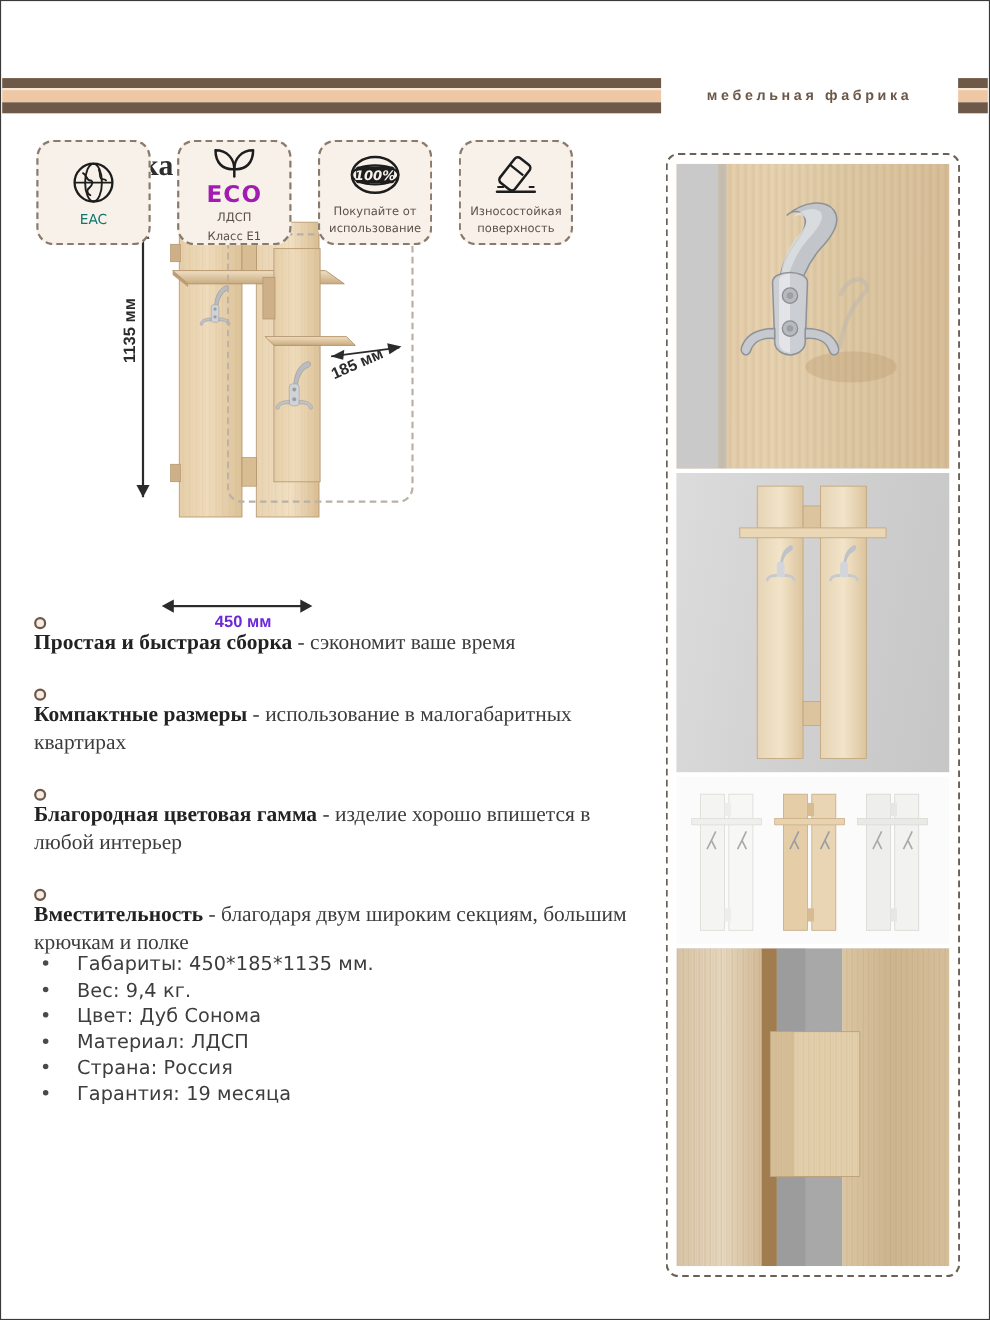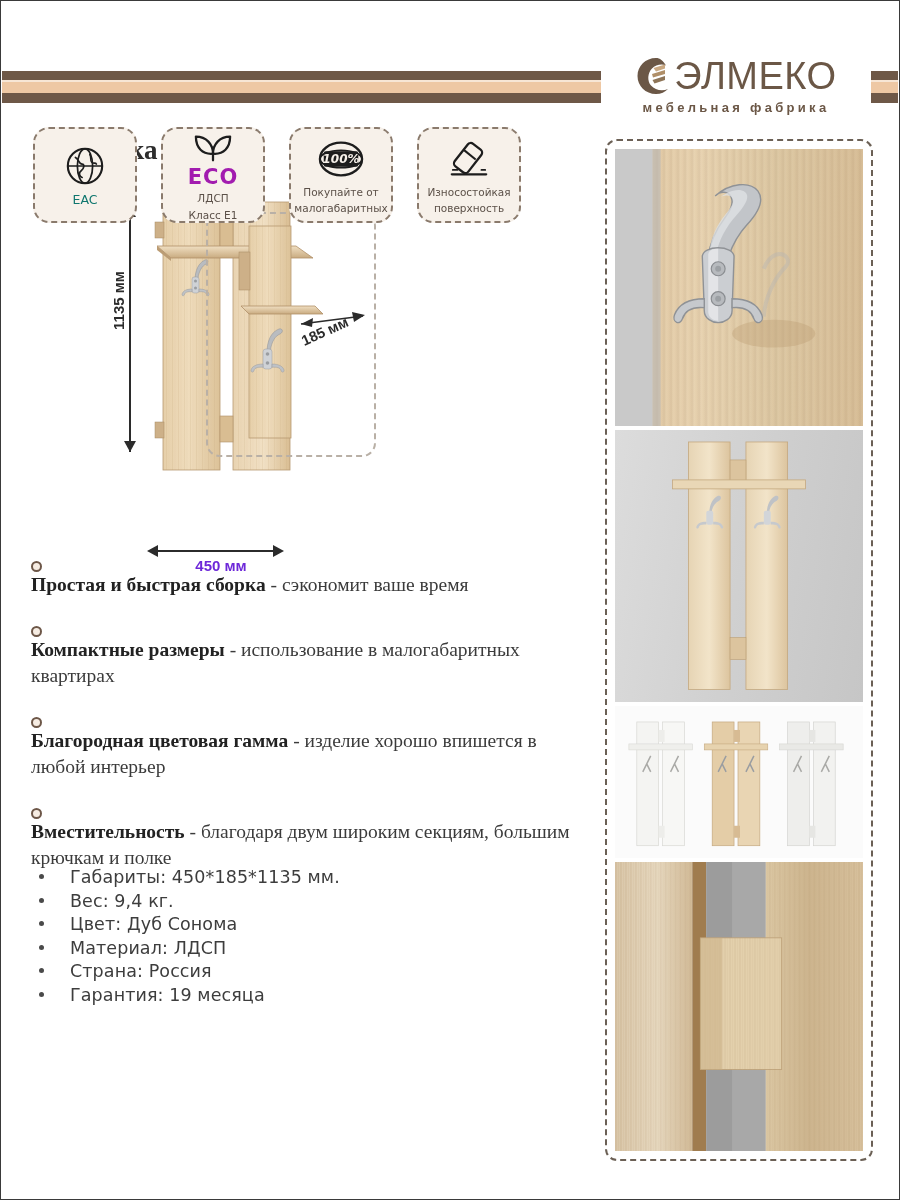--- a/index.html
+++ b/index.html
@@ -179,33 +179,20 @@
 <div class="page">
 
   <div class="header">
     <div class="stripe-band stripe-dark-top"></div>
     <div class="stripe-band stripe-light"></div>
     <div class="stripe-band stripe-hairline"></div>
     <div class="stripe-band stripe-dark-bot"></div>
 
     <div class="logo-mask"></div>
     <div class="logo">
-      <div class="logo-row">
-        <span class="logo-mark">
-          <svg viewBox="0 0 42 42" width="42" height="42">
-            <path d="M21 3 C10.5 3 2.5 11 2.5 21 C2.5 31 10.5 39 21 39 C26 39 30 37 33 34
-                     C27 36.5 20 35 16 30.5 C12 26 12.5 18 17 13.5 C20.5 10 26.5 8.5 31 10.5
-                     C28 5.5 25 3 21 3 Z" fill="#6b5746"></path>
-            <path d="M18.5 13 L30 9.5 L30 13.5 L21 16.5 Z" fill="#c9a882"></path>
-            <path d="M17 19 L30 15 L30 19 L18 22.5 Z" fill="#b08f68"></path>
-            <path d="M17.5 25 L30 21 L30 25 L19.5 28.5 Z" fill="#8e7558"></path>
-          </svg>
-        </span>
-        <span class="logo-word">ЭЛМЕКО</span>
-      </div>
       <span class="logo-sub">мебельная фабрика</span>
     </div>
   </div>
 
   <div class="left-col">
 
     <h1 class="title">Вешалка 49.83</h1>
 
     <div class="drawings">
 
@@ -385,21 +372,21 @@
       <div class="badge">
         <span class="badge-ico">
           <svg viewBox="0 0 52 48" width="50" height="46">
             <ellipse cx="26" cy="24" rx="22" ry="17" fill="none" stroke="#1d1d1d" stroke-width="2.4"></ellipse>
             <ellipse cx="26" cy="24" rx="22" ry="9" fill="none" stroke="#1d1d1d" stroke-width="2"></ellipse>
             <rect x="8" y="16" width="36" height="16" rx="2" fill="#1d1d1d"></rect>
             <text x="26" y="28.5" text-anchor="middle" font-family="DejaVu Sans, sans-serif" font-size="12.5" font-weight="bold" font-style="italic" fill="#f7f1ea">100%</text>
           </svg>
         </span>
         <span class="badge-cap">Покупайте от</span>
-        <span class="badge-cap">малогабаритных</span>
+        <span class="badge-cap">использование</span>
       </div>
 
       <div class="badge">
         <span class="badge-ico">
           <svg viewBox="0 0 52 44" width="50" height="42">
             <rect x="16" y="6" width="18" height="30" rx="4" transform="rotate(38 25 21)" fill="none" stroke="#1d1d1d" stroke-width="2.4"></rect>
             <line x1="20.5" y1="12.5" x2="33" y2="22.5" stroke="#1d1d1d" stroke-width="2.2"></line>
             <line x1="8" y1="38" x2="44" y2="38" stroke="#1d1d1d" stroke-width="2.4" stroke-linecap="round"></line>
             <line x1="9" y1="33.5" x2="14" y2="33.5" stroke="#1d1d1d" stroke-width="1.8" stroke-linecap="round"></line>
             <line x1="39" y1="33.5" x2="43" y2="33.5" stroke="#1d1d1d" stroke-width="1.8" stroke-linecap="round"></line>

